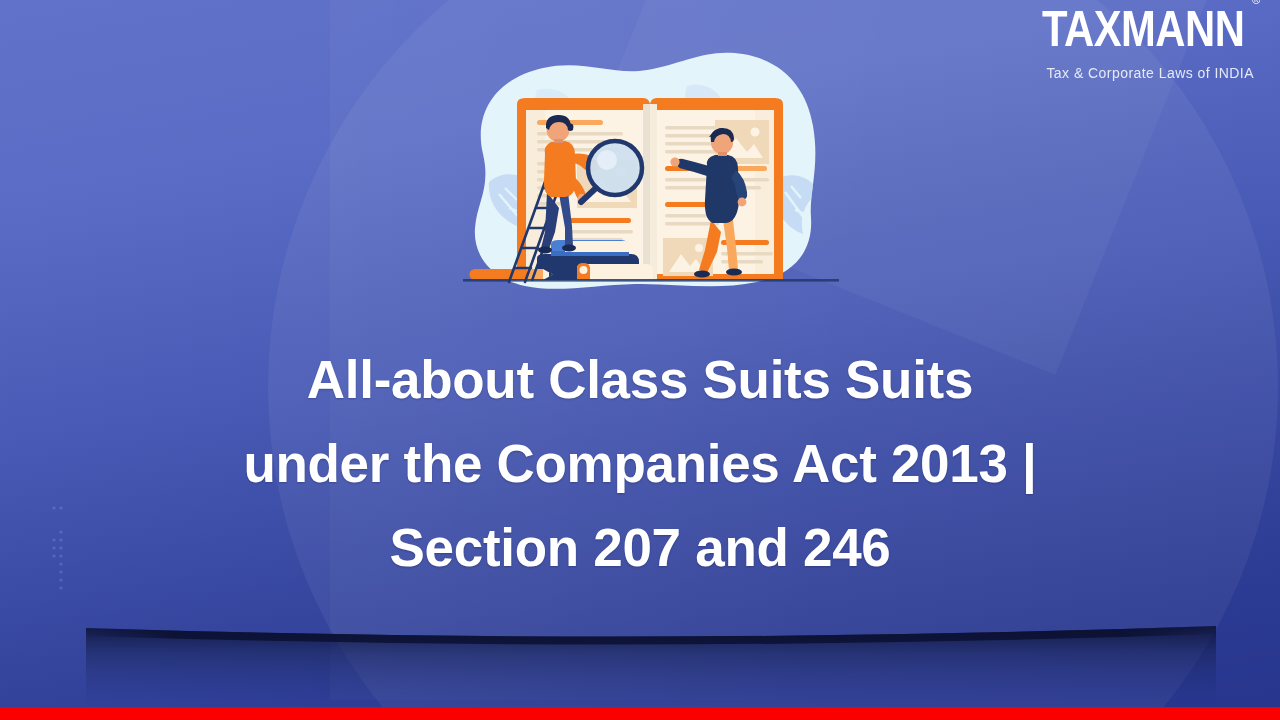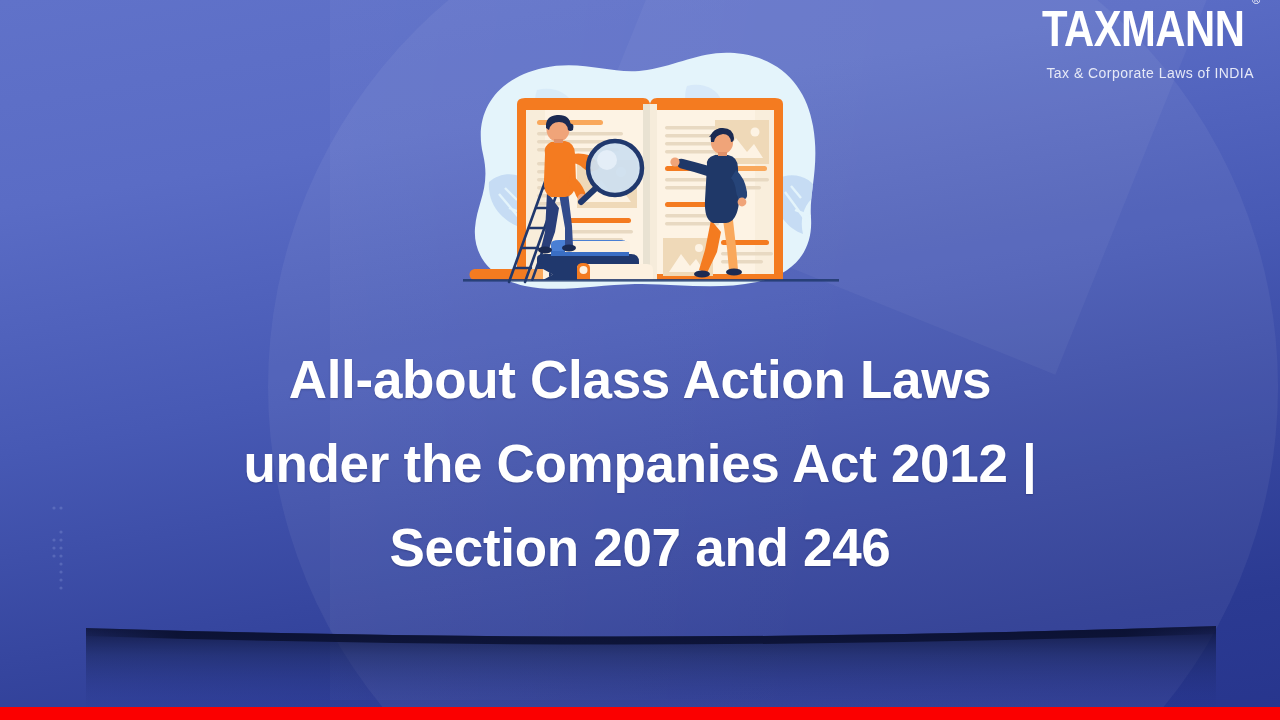--- a/index.html
+++ b/index.html
@@ -388,22 +388,22 @@
         <path d="M293,110 L302,110 L302,114 L293,114 Z" fill="#e0916a"></path>
       </g>
 
       <g>
         <rect x="38" y="237" width="376" height="2.6" fill="#20386d" opacity="0.85"></rect>
       </g>
     </svg>
   </div>
 
   <h1 class="title">
-    <span class="title-line">All-about Class Action Laws</span>
-    <span class="title-line">under the Companies Act 2012 |</span>
+    <span class="title-line">All-about Class Suits Suits</span>
+    <span class="title-line">under the Companies Act 2013 |</span>
     <span class="title-line">Section 207 and 246</span>
   </h1>
 
   <div class="shelf">
     <svg viewBox="0 0 1280 110" xmlns="http://www.w3.org/2000/svg" preserveAspectRatio="none">
       <defs>
         <linearGradient id="shelfGrad" x1="0" y1="0" x2="0" y2="1">
           <stop offset="0%" stop-color="#080d2c" stop-opacity="0.80"></stop>
           <stop offset="35%" stop-color="#142050" stop-opacity="0.45"></stop>
           <stop offset="100%" stop-color="#24328a" stop-opacity="0.02"></stop>

